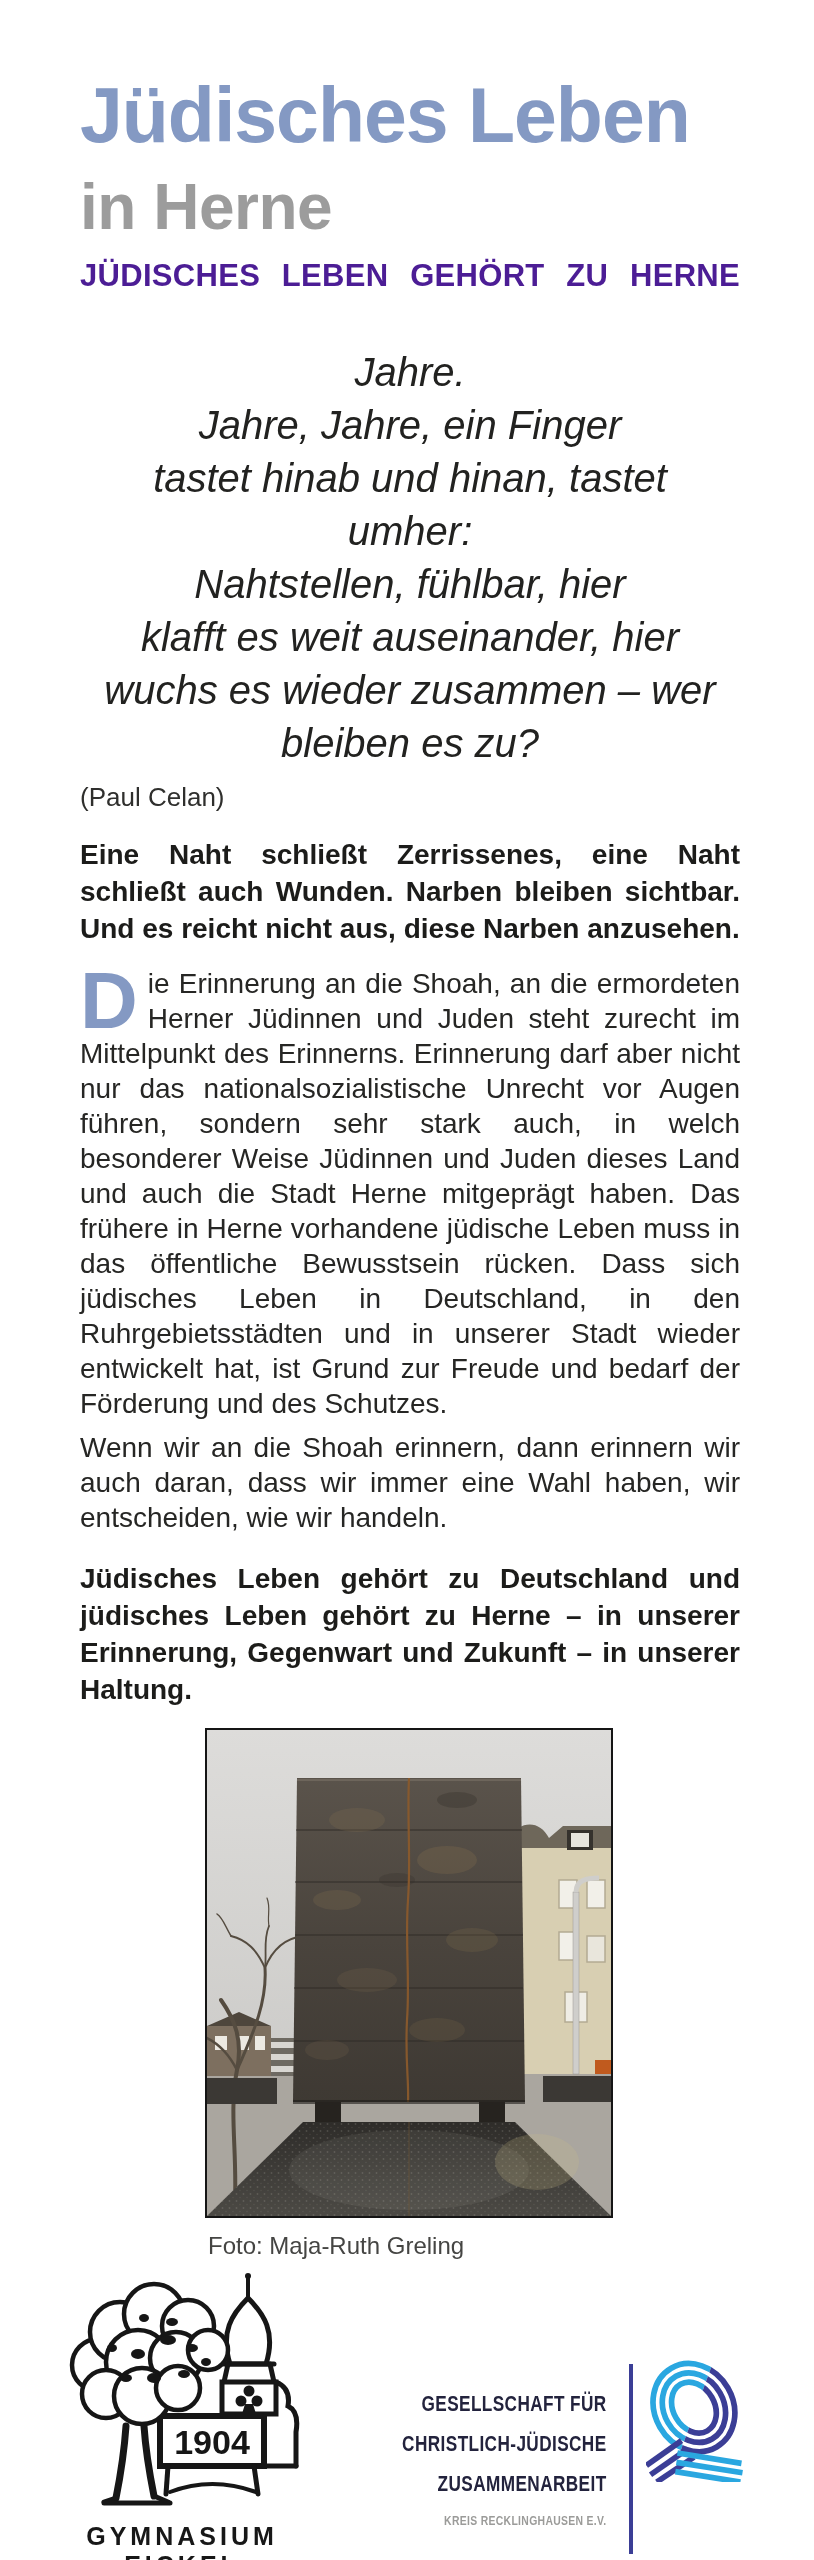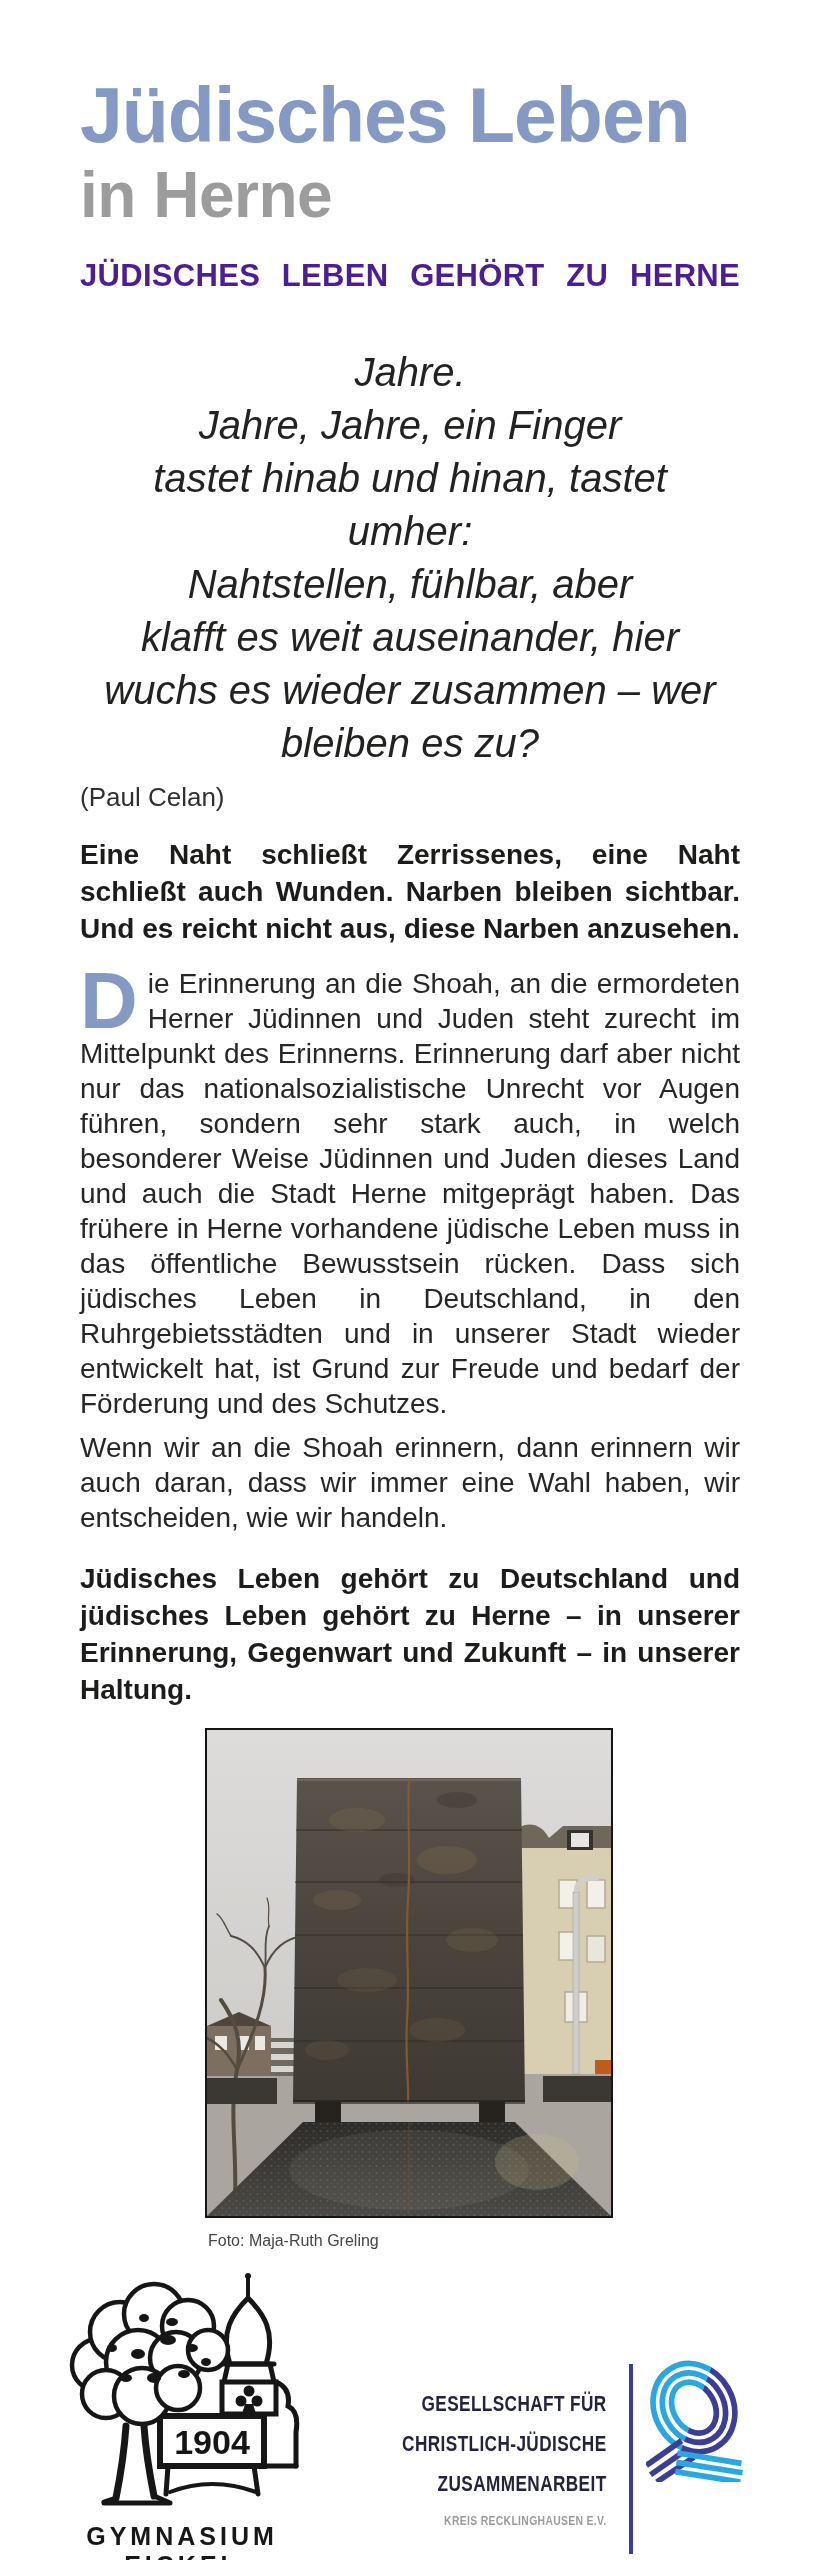--- a/index.html
+++ b/index.html
@@ -12,42 +12,42 @@
   *{margin:0;padding:0;box-sizing:border-box;}
   html,body{background:#ffffff;}
   body{font-family:"Liberation Sans", sans-serif;}
   .page{position:relative;width:814px;height:2560px;background:#ffffff;overflow:hidden;margin:0 auto;padding-left:17px;}
 
   .sec{position:absolute;left:80px;width:660px;}
 
   
   .sec-title{top:74px;}
   .title-1{font-size:77px;font-weight:bold;line-height:82px;letter-spacing:-1px;color:var(--accent-blue);}
-  .title-2{font-size:64px;font-weight:bold;line-height:66px;margin-top:6px;letter-spacing:-0.5px;color:var(--title-gray);}
+  .title-2{font-size:64px;font-weight:bold;line-height:66px;margin-top:18px;letter-spacing:-0.5px;color:var(--title-gray);}
 
   
   .sec-heading{top:258px;font-size:31px;font-weight:bold;color:#4c1d95;letter-spacing:0.3px;
     text-align:justify;text-align-last:justify;white-space:normal;}
 
   
   .sec-poem{top:346px;font-size:40px;font-style:italic;line-height:53px;color:#222220;text-align:center;}
   .sec-celan{top:782px;font-size:26px;color:#2f2f2d;}
 
   
   .para{text-align:justify;hyphens:auto;-webkit-hyphens:auto;}
   .sec-lead{top:836px;font-size:28px;font-weight:bold;line-height:37px;color:#1c1c1a;}
   .sec-body{top:966px;font-size:28px;line-height:35px;color:#262624;}
   .dropcap{float:left;font-size:80px;line-height:62px;font-weight:bold;color:var(--accent-blue);margin:4px 10px 0 0;}
   .sec-p2{top:1430px;font-size:28px;line-height:35px;color:#262624;}
   .sec-closing{top:1560px;font-size:28px;font-weight:bold;line-height:37px;color:#1c1c1a;}
 
   
   .photo-fig{position:absolute;left:205px;top:1728px;width:408px;height:490px;border:2px solid #151515;background:#cfcecb;}
   .photo-fig svg{display:block;}
-  .photo-credit{position:absolute;left:208px;top:2232px;font-size:16px;color:#454543;}
+  .photo-credit{position:absolute;left:208px;top:2232px;font-size:24px;color:#454543;}
 
   
   .footer{position:absolute;left:0;top:2268px;width:814px;height:292px;}
   .tree-logo{position:absolute;left:68px;top:2px;width:232px;height:246px;}
   .school-name{position:absolute;left:42px;top:254px;width:280px;text-align:center;
     font-size:25px;font-weight:bold;letter-spacing:4px;color:#171717;}
   .gcjz{position:absolute;right:207px;top:116px;text-align:right;transform:scaleX(0.8);transform-origin:right top;}
   .gcjz-line{font-size:21.5px;font-weight:bold;line-height:40px;letter-spacing:0.5px;color:#23233d;white-space:nowrap;}
   .gcjz-small{font-size:13px;font-weight:bold;letter-spacing:0.4px;color:#9b9b99;margin-top:9px;white-space:nowrap;}
   .gcjz-divider{position:absolute;left:629px;top:96px;width:4px;height:190px;background:var(--ribbon-indigo);}
@@ -63,21 +63,21 @@
     <div class="title-2">in Herne</div>
   </header>
 
   <div class="sec sec-heading">JÜDISCHES LEBEN GEHÖRT ZU HERNE</div>
 
   <div class="sec sec-poem">
     <div class="poem-line">Jahre.</div>
     <div class="poem-line">Jahre, Jahre, ein Finger</div>
     <div class="poem-line">tastet hinab und hinan, tastet</div>
     <div class="poem-line">umher:</div>
-    <div class="poem-line">Nahtstellen, fühlbar, aber</div>
+    <div class="poem-line">Nahtstellen, fühlbar, hier</div>
     <div class="poem-line">klafft es weit auseinander, hier</div>
     <div class="poem-line">wuchs es wieder zusammen – wer</div>
     <div class="poem-line">bleiben es zu?</div>
   </div>
 
   <div class="sec sec-celan">(Paul Celan)</div>
 
   <p class="sec para sec-lead">Eine Naht schließt Zerrissenes, eine Naht schließt auch Wunden. Narben bleiben sichtbar. Und es reicht nicht aus, diese Narben anzusehen.</p>
 
   <p class="sec para sec-body"><span class="dropcap">D</span><span>ie Erinnerung an die Shoah, an die ermordeten Herner Jüdinnen und Juden steht zurecht im Mittelpunkt des Erinnerns. Erinnerung darf aber nicht nur das nationalsozialistische Unrecht vor Augen führen, sondern sehr stark auch, in welch besonderer Weise Jüdinnen und Juden dieses Land und auch die Stadt Herne mitgeprägt haben. Das frühere in Herne vorhandene jüdische Leben muss in das öffentliche Bewusstsein rücken. Dass sich jüdisches Leben in Deutschland, in den Ruhrgebietsstädten und in unserer Stadt wieder entwickelt hat, ist Grund zur Freude und bedarf der Förderung und des Schutzes.</span></p>

